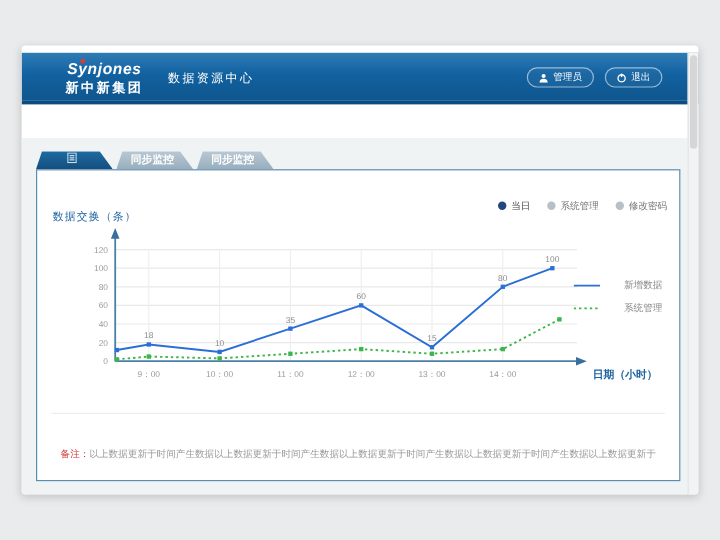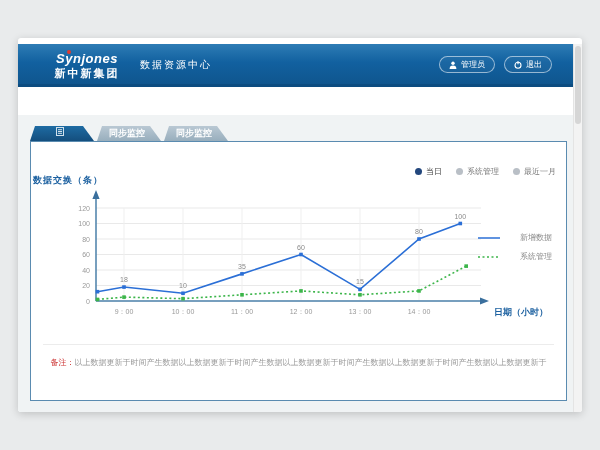--- a/index.html
+++ b/index.html
@@ -41,32 +41,32 @@
 
   .panel { position:absolute; left:12px; top:26px; width:537px; height:260px;
            background:#fff; border:1px solid #5a8bb0; }
 
   .range-row { position:absolute; top:12px; right:10px; display:flex; gap:14px; align-items:center;margin-top:12px; }
   .range-option { display:flex; align-items:center; gap:4px; font-size:8px; color:#777; cursor:pointer; }
   .range-option .dot { width:7px; height:7px; border-radius:50%; background:#b9bfc6; }
   .range-option.selected .dot { background:#23477d; }
   .range-option.selected { color:#444; }
 
-  .y-axis-label { position:absolute; left:2px; top:32px; font-size:9px; font-weight:bold; color:#1e62a1; letter-spacing:1px; }
+  .y-axis-label { position:absolute; left:13px; top:32px; font-size:9px; font-weight:normal; color:#1e62a1; letter-spacing:1px; }
   .x-axis-label { position:absolute; right:18px; top:164px; font-size:9px; font-weight:bold; color:#1e62a1;font-family:Liberation Serif, serif; }
 
   #chart { position:absolute; left:18px; top:44px; pointer-events:none; }
 
   .chart-legend { position:absolute; right:14px; top:90px; }
   .legend-item { display:flex; align-items:center; gap:20px; margin-bottom:8px; cursor:pointer;justify-content:flex-end; }
   .legend-item .lbl { font-size:8px; color:#888; }
   .legend-item svg { display:block; }
 
   .note { position:absolute; left:12px; right:12px; top:202px; border-top:1px solid #ececec;
-          padding-top:12px; text-align:center; font-size:8px; }
+          padding-top:28px; text-align:center; font-size:8px; }
   .note .pre { color:#cc3333; }
   .note .txt { color:#999; }
 
   
   .scrollbar { position:absolute; right:0; top:6px; width:9px; height:368px; background:#f3f3f3; border-left:1px solid #e4e4e4; }
   .scrollbar .thumb { position:absolute; left:1px; top:2px; width:6px; height:78px; background:#d6d6d6; border-radius:3px; }
 </style>
 </head>
 <body>
 
@@ -133,21 +133,21 @@
         <div class="range-option selected">
           <span class="dot"></span>
           <span>当日</span>
         </div>
         <div class="range-option">
           <span class="dot"></span>
           <span>系统管理</span>
         </div>
         <div class="range-option">
           <span class="dot"></span>
-          <span>最近一月</span>
+          <span>修改密码</span>
         </div>
       </div>
 
       <div class="y-axis-label">数据交换（条）</div>
 
       <svg id="chart" width="480" height="135">
           <text x="41" y="117.5" text-anchor="end" fill="#999" font-size="7" font-family="Liberation Sans, sans-serif">0</text>
           <line x1="47" y1="99.5" x2="432" y2="99.5" stroke="#e9e9e9" stroke-width="1"></line>
           <text x="41" y="102" text-anchor="end" fill="#999" font-size="7" font-family="Liberation Sans, sans-serif">20</text>
           <line x1="47" y1="84" x2="432" y2="84" stroke="#e9e9e9" stroke-width="1"></line>

